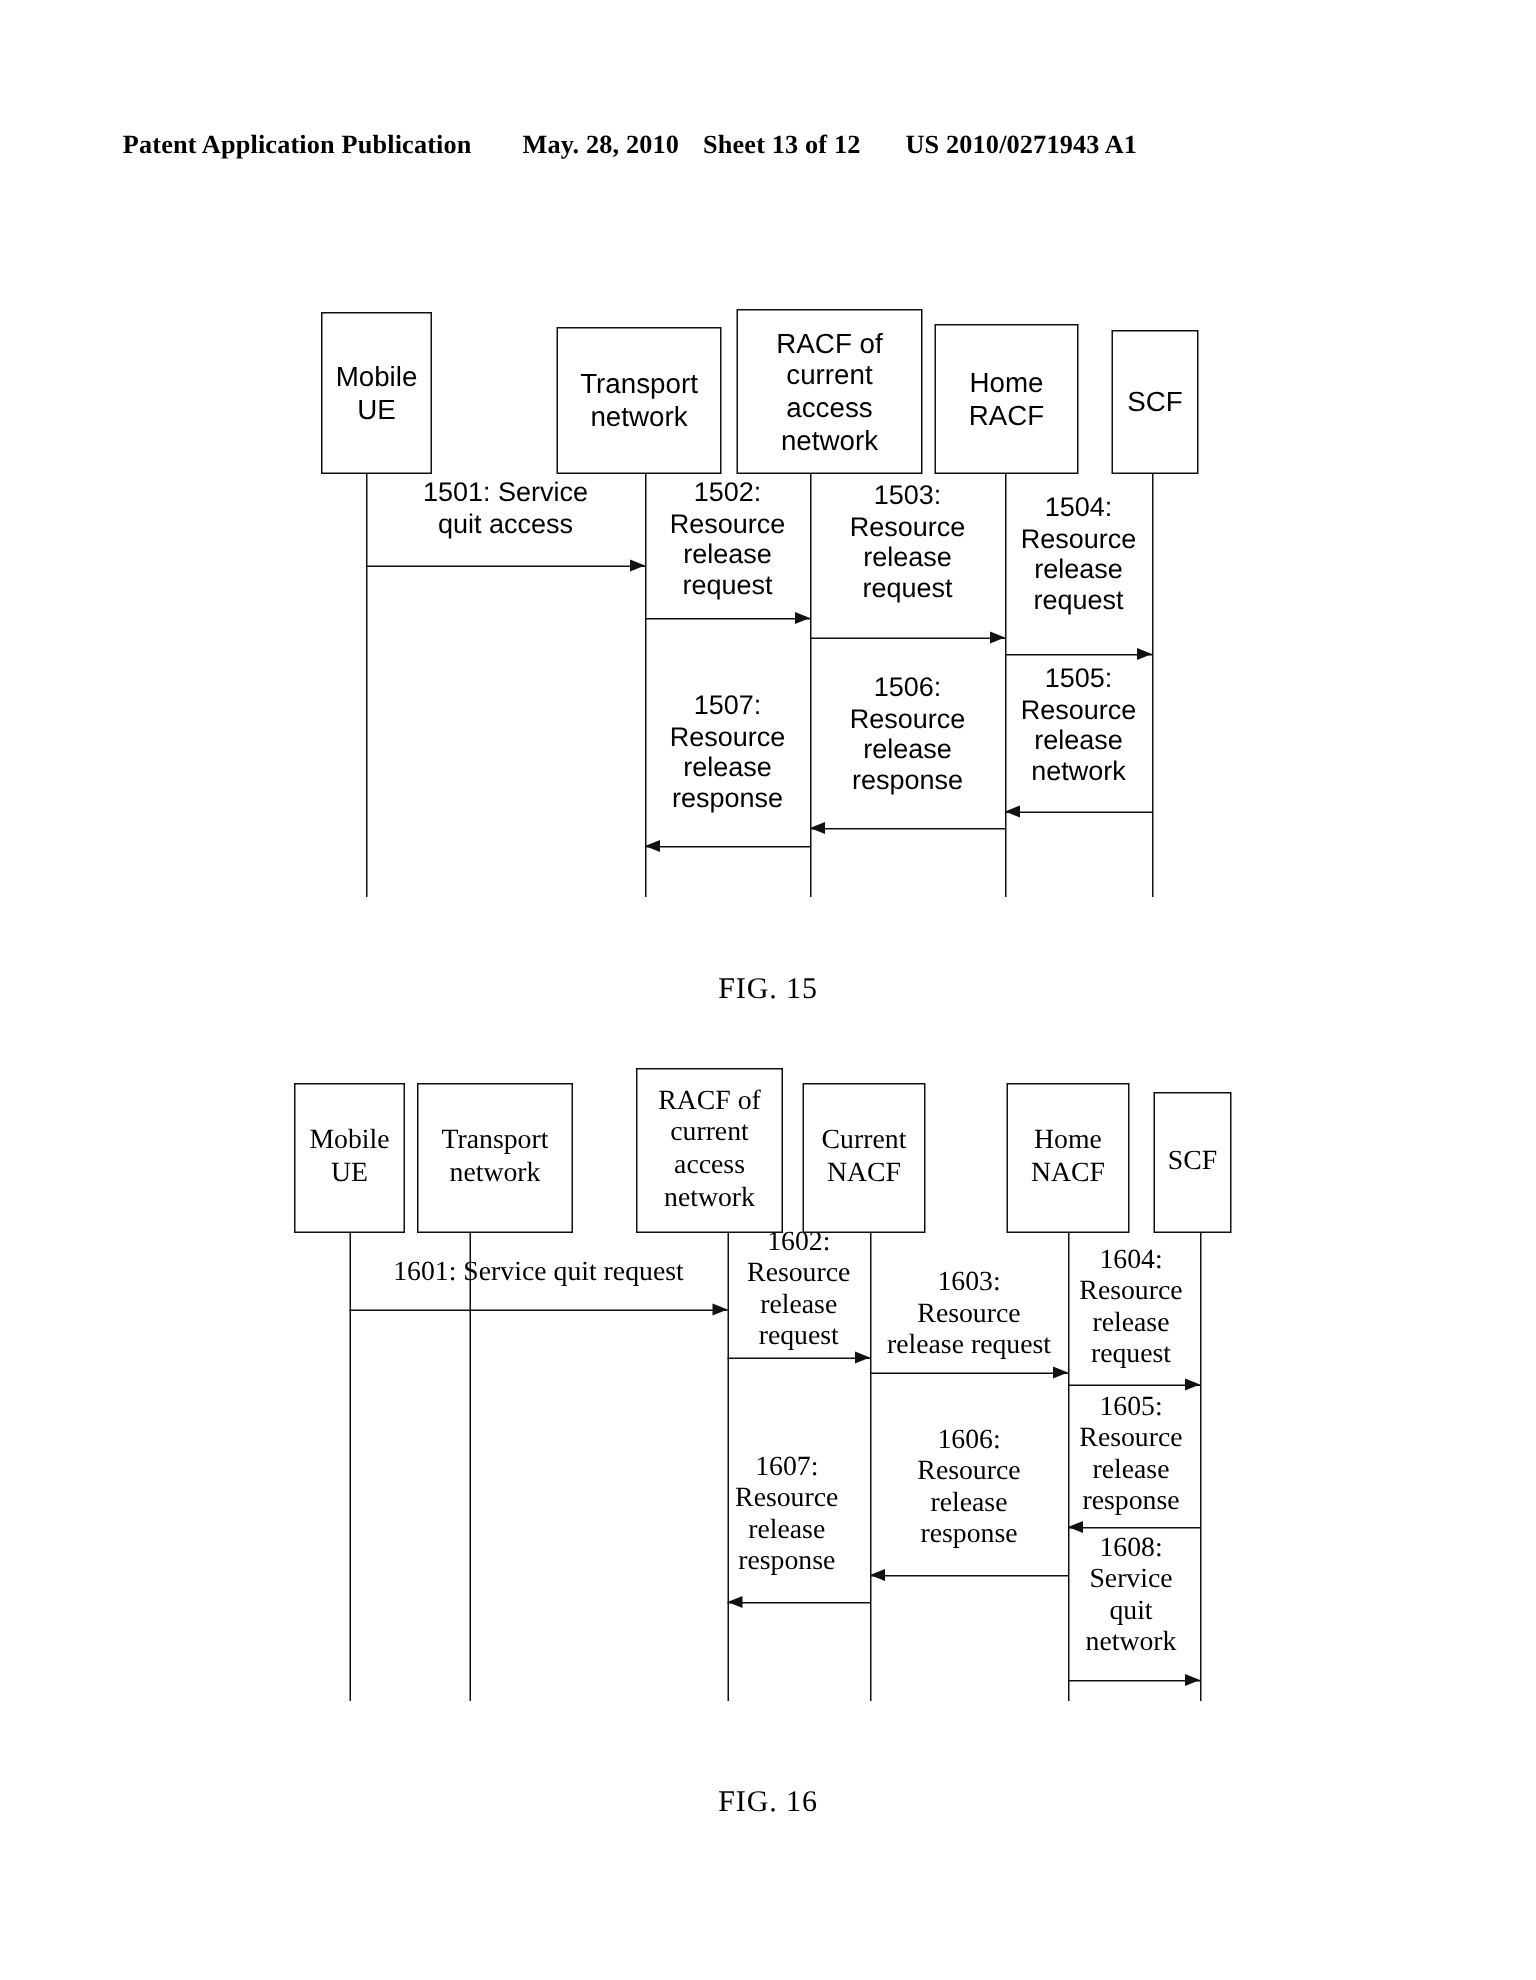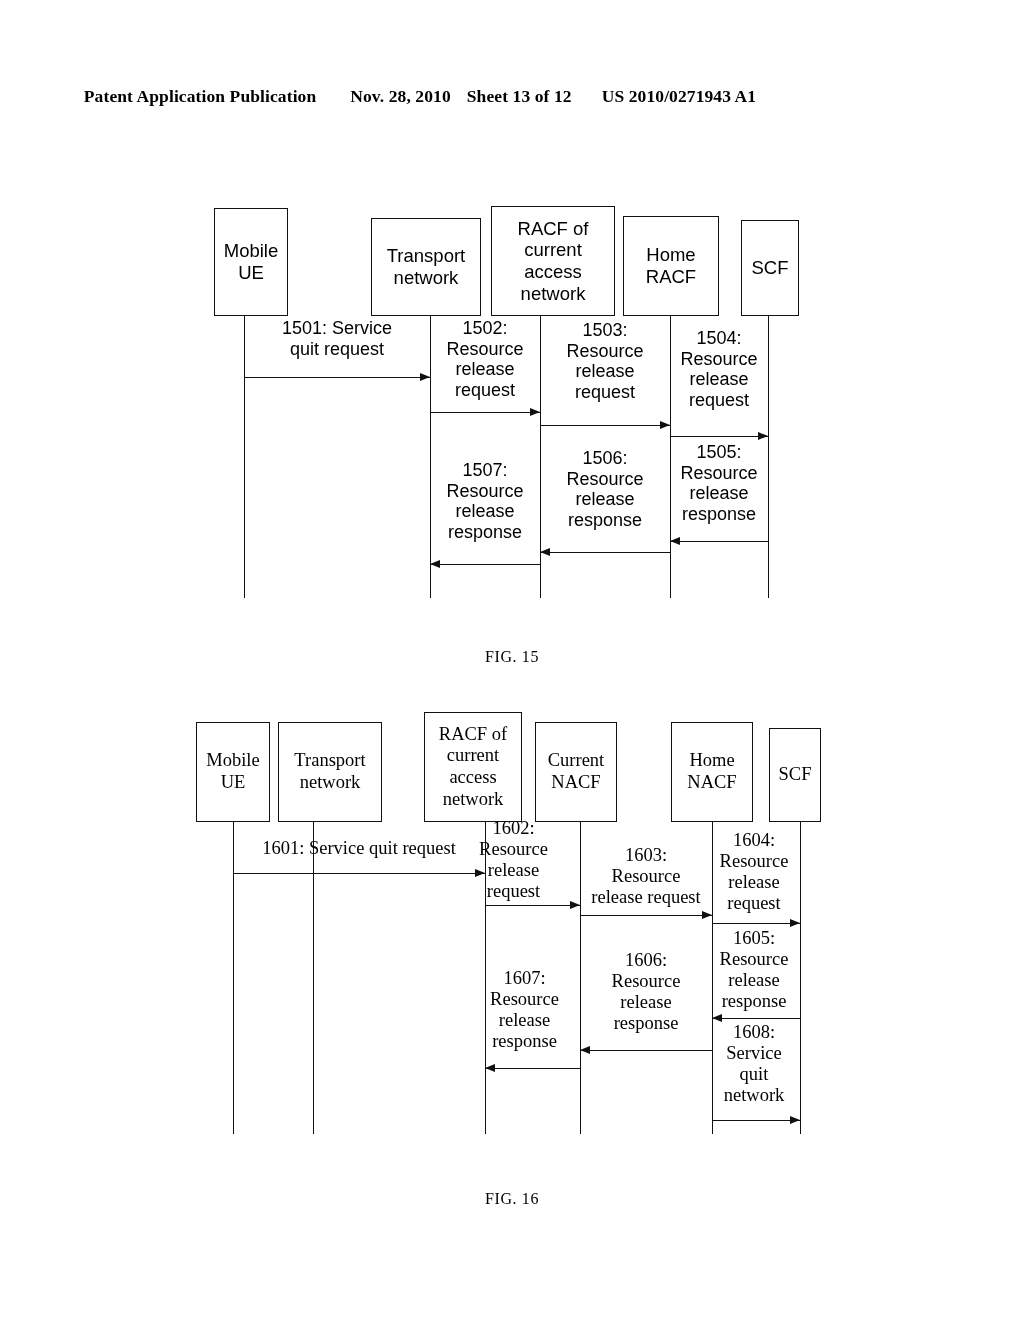--- a/index.html
+++ b/index.html
@@ -104,31 +104,31 @@
     font-family: "Liberation Serif", "DejaVu Serif", serif;
     font-size: 18.5px;
   }
 
   
   .fig-caption {
     position: absolute;
     width: 1024px;
     text-align: center;
     font-family: "Liberation Serif", "DejaVu Serif", serif;
-    font-size: 16px;
+    font-size: 20px;
     letter-spacing: 0.6px;
   }
 </style>
 </head>
 <body>
 
 <div class="pub-header">
   <span class="seg">Patent Application Publication</span>
   <span class="gap-lg"></span>
-  <span class="seg">Nov. 28, 2010</span>
+  <span class="seg">May. 28, 2010</span>
   <span class="gap-sm"></span>
   <span class="seg">Sheet 13 of 12</span>
   <span class="gap-md"></span>
   <span class="seg">US 2010/0271943 A1</span>
 </div>
 
 <div class="fig fig15" style="top:0;height:700px;">
   <div class="fig-canvas">
 
     <div class="node-box" style="left:214px; top:208px; width:74px; height:108px;">
@@ -153,21 +153,21 @@
       <span style="white-space:pre-line;">SCF</span>
     </div>
 
     <div class="lifeline" style="left:244px; top:316px; height:282px;"></div>
     <div class="lifeline" style="left:430px; top:316px; height:282px;"></div>
     <div class="lifeline" style="left:540px; top:316px; height:282px;"></div>
     <div class="lifeline" style="left:670px; top:316px; height:282px;"></div>
     <div class="lifeline" style="left:768px; top:316px; height:282px;"></div>
 
     <div class="msg-label" style="left:244px; top:318px; width:186px; white-space:pre-line;">1501: Service
-quit request</div>
+quit access</div>
     <div class="msg-line" style="left:244px; top:377px; width:186px;"></div>
     <div class="arrowhead right" style="left:420px; top:372.5px;"></div>
 
     <div class="msg-label" style="left:430px; top:318px; width:110px; white-space:pre-line;">1502:
 Resource
 release
 request</div>
     <div class="msg-line" style="left:430px; top:412px; width:110px;"></div>
     <div class="arrowhead right" style="left:530px; top:407.5px;"></div>
 
@@ -181,21 +181,21 @@
     <div class="msg-label" style="left:664px; top:328px; width:110px; white-space:pre-line;">1504:
 Resource
 release
 request</div>
     <div class="msg-line" style="left:670px; top:436px; width:98px;"></div>
     <div class="arrowhead right" style="left:758px; top:431.5px;"></div>
 
     <div class="msg-label" style="left:664px; top:442px; width:110px; white-space:pre-line;">1505:
 Resource
 release
-response</div>
+network</div>
     <div class="msg-line" style="left:670px; top:541px; width:98px;"></div>
     <div class="arrowhead left" style="left:670px; top:536.5px;"></div>
 
     <div class="msg-label" style="left:540px; top:448px; width:130px; white-space:pre-line;">1506:
 Resource
 release
 response</div>
     <div class="msg-line" style="left:540px; top:552px; width:130px;"></div>
     <div class="arrowhead left" style="left:540px; top:547.5px;"></div>
 
@@ -244,21 +244,21 @@
     <div class="lifeline" style="left:313px; top:822px; height:312px;"></div>
     <div class="lifeline" style="left:485px; top:822px; height:312px;"></div>
     <div class="lifeline" style="left:580px; top:822px; height:312px;"></div>
     <div class="lifeline" style="left:712px; top:822px; height:312px;"></div>
     <div class="lifeline" style="left:800px; top:822px; height:312px;"></div>
 
     <div class="msg-label" style="left:233px; top:838px; width:252px; white-space:pre-line;">1601: Service quit request</div>
     <div class="msg-line" style="left:233px; top:873px; width:252px;"></div>
     <div class="arrowhead right" style="left:475px; top:868.5px;"></div>
 
-    <div class="msg-label" style="left:466px; top:818px; width:95px; white-space:pre-line;">1602:
+    <div class="msg-label" style="left:485px; top:818px; width:95px; white-space:pre-line;">1602:
 Resource
 release
 request</div>
     <div class="msg-line" style="left:485px; top:905px; width:95px;"></div>
     <div class="arrowhead right" style="left:570px; top:900.5px;"></div>
 
     <div class="msg-label" style="left:580px; top:845px; width:132px; white-space:pre-line;text-align:center;">1603:
 Resource
 release request</div>
     <div class="msg-line" style="left:580px; top:915px; width:132px;"></div>

